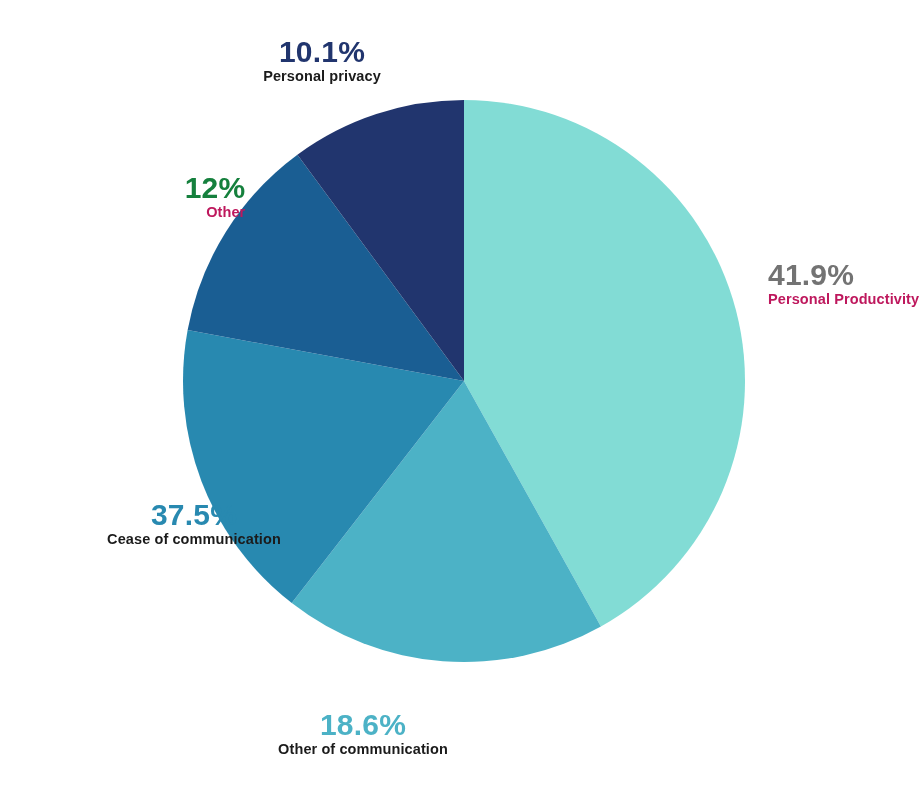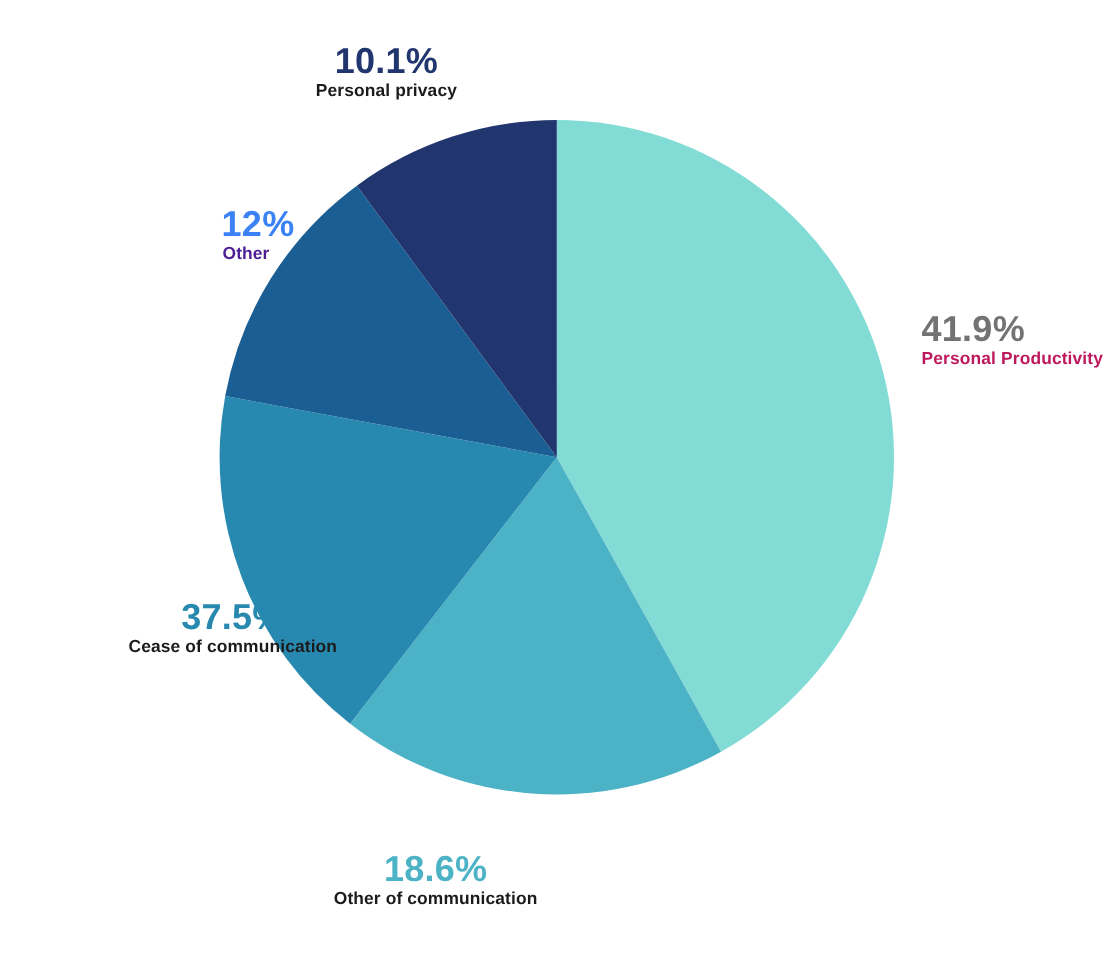--- a/index.html
+++ b/index.html
@@ -44,20 +44,21 @@
     line-height: 1.05;
     letter-spacing: 0.2px;
   }
   .callout .cat {
     display: block;
     font-size: 14.5px;
     font-weight: 700;
     color: #1b1b1b;
     line-height: 1.15;
     letter-spacing: 0.1px;
+    text-align: right;
   }
 
   
   .align-center { text-align: center; transform: translateX(-50%); }
   .align-left   { text-align: left; }
 
   
   #callout-personal-privacy        { left: 322px; top: 36px; }
   #callout-other                   { left: 205px; top: 172px; }
   #callout-cease-of-collaboration  { left: 194px; top: 499px; }
@@ -78,22 +79,22 @@
         <path d="M 464 381 L 297.41 154.71 A 281 281 0 0 1 464.00 100.00 Z" fill="#21356E"></path>
       </g>
   </svg>
 
   <div class="callout align-center" id="callout-personal-privacy">
     <span class="pct" style="color: rgb(33, 53, 110);">10.1%</span>
     <span class="cat" style="color: rgb(27, 27, 27);">Personal privacy</span>
   </div>
 
   <div class="callout align-center" id="callout-other">
-    <span class="pct" style="color: #3b82f6; margin-left: 20px;">12%</span>
-    <span class="cat" style="color: #4c1d95;">Other</span>
+    <span class="pct" style="color: #15803d; margin-left: 20px;">12%</span>
+    <span class="cat" style="color: #be185d;">Other</span>
   </div>
 
   <div class="callout align-center" id="callout-cease-of-collaboration">
     <span class="pct" style="color: rgb(40, 137, 176);">37.5%</span>
     <span class="cat" style="color: rgb(27, 27, 27);">Cease of communication</span>
   </div>
 
   <div class="callout align-center" id="callout-cease-of-communication">
     <span class="pct" style="color: rgb(76, 178, 198);">18.6%</span>
     <span class="cat" style="color: rgb(27, 27, 27);">Other of communication</span>

